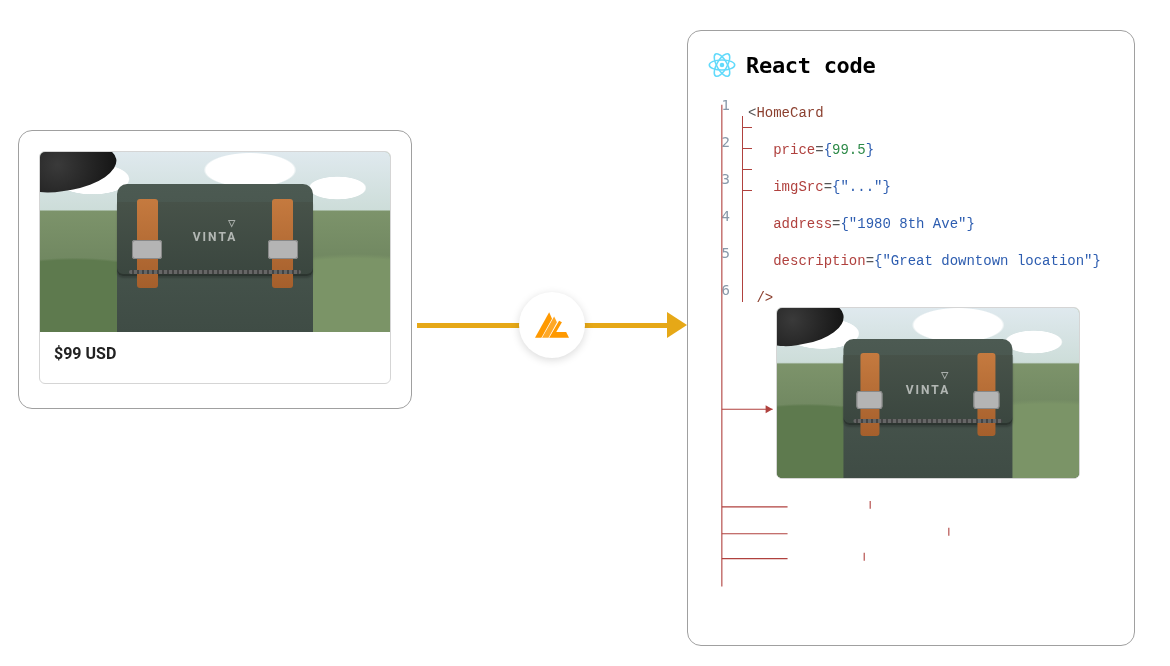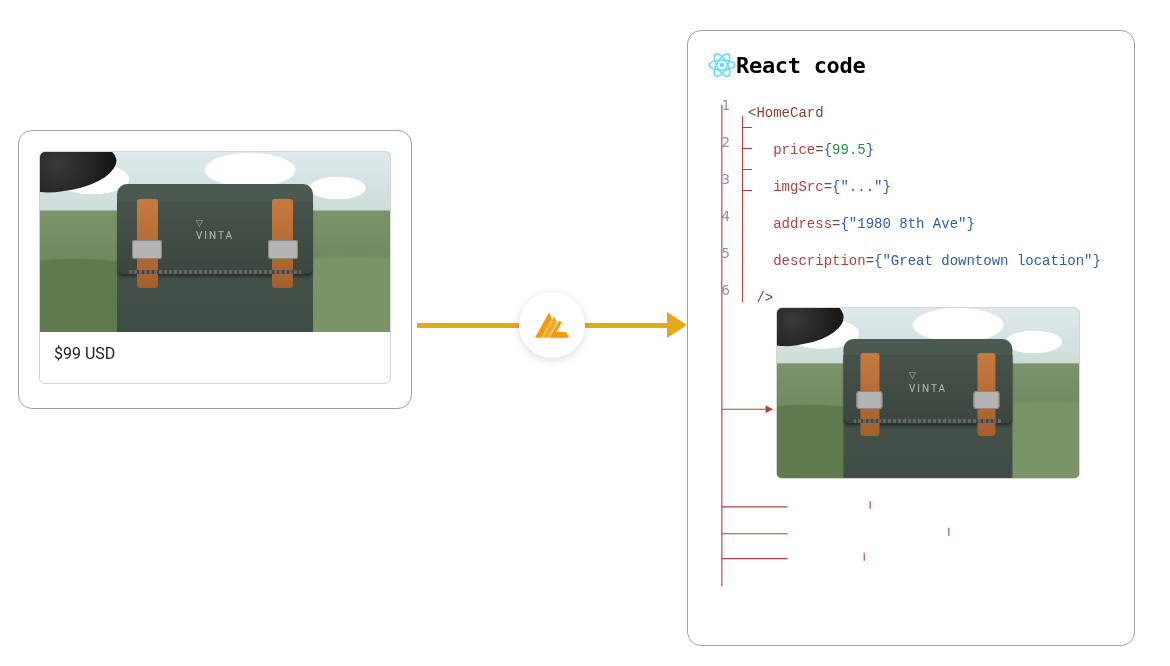--- a/index.html
+++ b/index.html
@@ -23,20 +23,21 @@
     padding: 20px 20px 24px 20px;
   }
   .panel-left {
     left: 18px;
     top: 130px;
     width: 394px;
   }
   .panel-header {
     display: flex;
     align-items: center;
+    gap: 10px;
     margin-bottom: 16px;
   }
   .figma-icon {
     width: 28px; height: 28px;
     border-radius: 6px;
     background: #222;
     display: flex;
     align-items: center;
     justify-content: center;
   }
@@ -56,21 +57,21 @@
   .card-img {
     width: 100%;
     height: 180px;
     position: relative;
     overflow: hidden;
   }
   .card-body {
     padding: 12px 14px 14px 14px;
   }
   .price {
-    font-weight: 400;
+    font-weight: 700;
     font-size: 16px;
     color: #222;
     margin-bottom: 6px;
   }
   .desc {
     font-size: 15px;
     color: #333;
     margin-bottom: 6px;
   }
   .addr {
@@ -110,25 +111,25 @@
     left: 0; right: 0; top: 12%;
     height: 50%;
     background: linear-gradient(#475249, #3a463f);
     border-radius: 0 0 6px 6px;
     box-shadow: inset 0 -2px 0 rgba(0,0,0,.25), 0 2px 2px rgba(0,0,0,.2);
   }
   .bag-logo {
     position: absolute;
     left: 50%; top: 22%;
     transform: translateX(-50%);
-    font-size: 10px;
+    font-size: 12px;
     letter-spacing: 2px;
     color: rgba(255,255,255,.6);
-    font-weight: 400;
-    text-align: left;
+    font-weight: 700;
+    text-align: right;
     line-height: 1.4;
   }
   .bag-logo::before {
     content: "▽";
     display: block;
     font-size: 9px;
     color: rgba(255,255,255,.55);
   }
   .strap {
     position: absolute;

